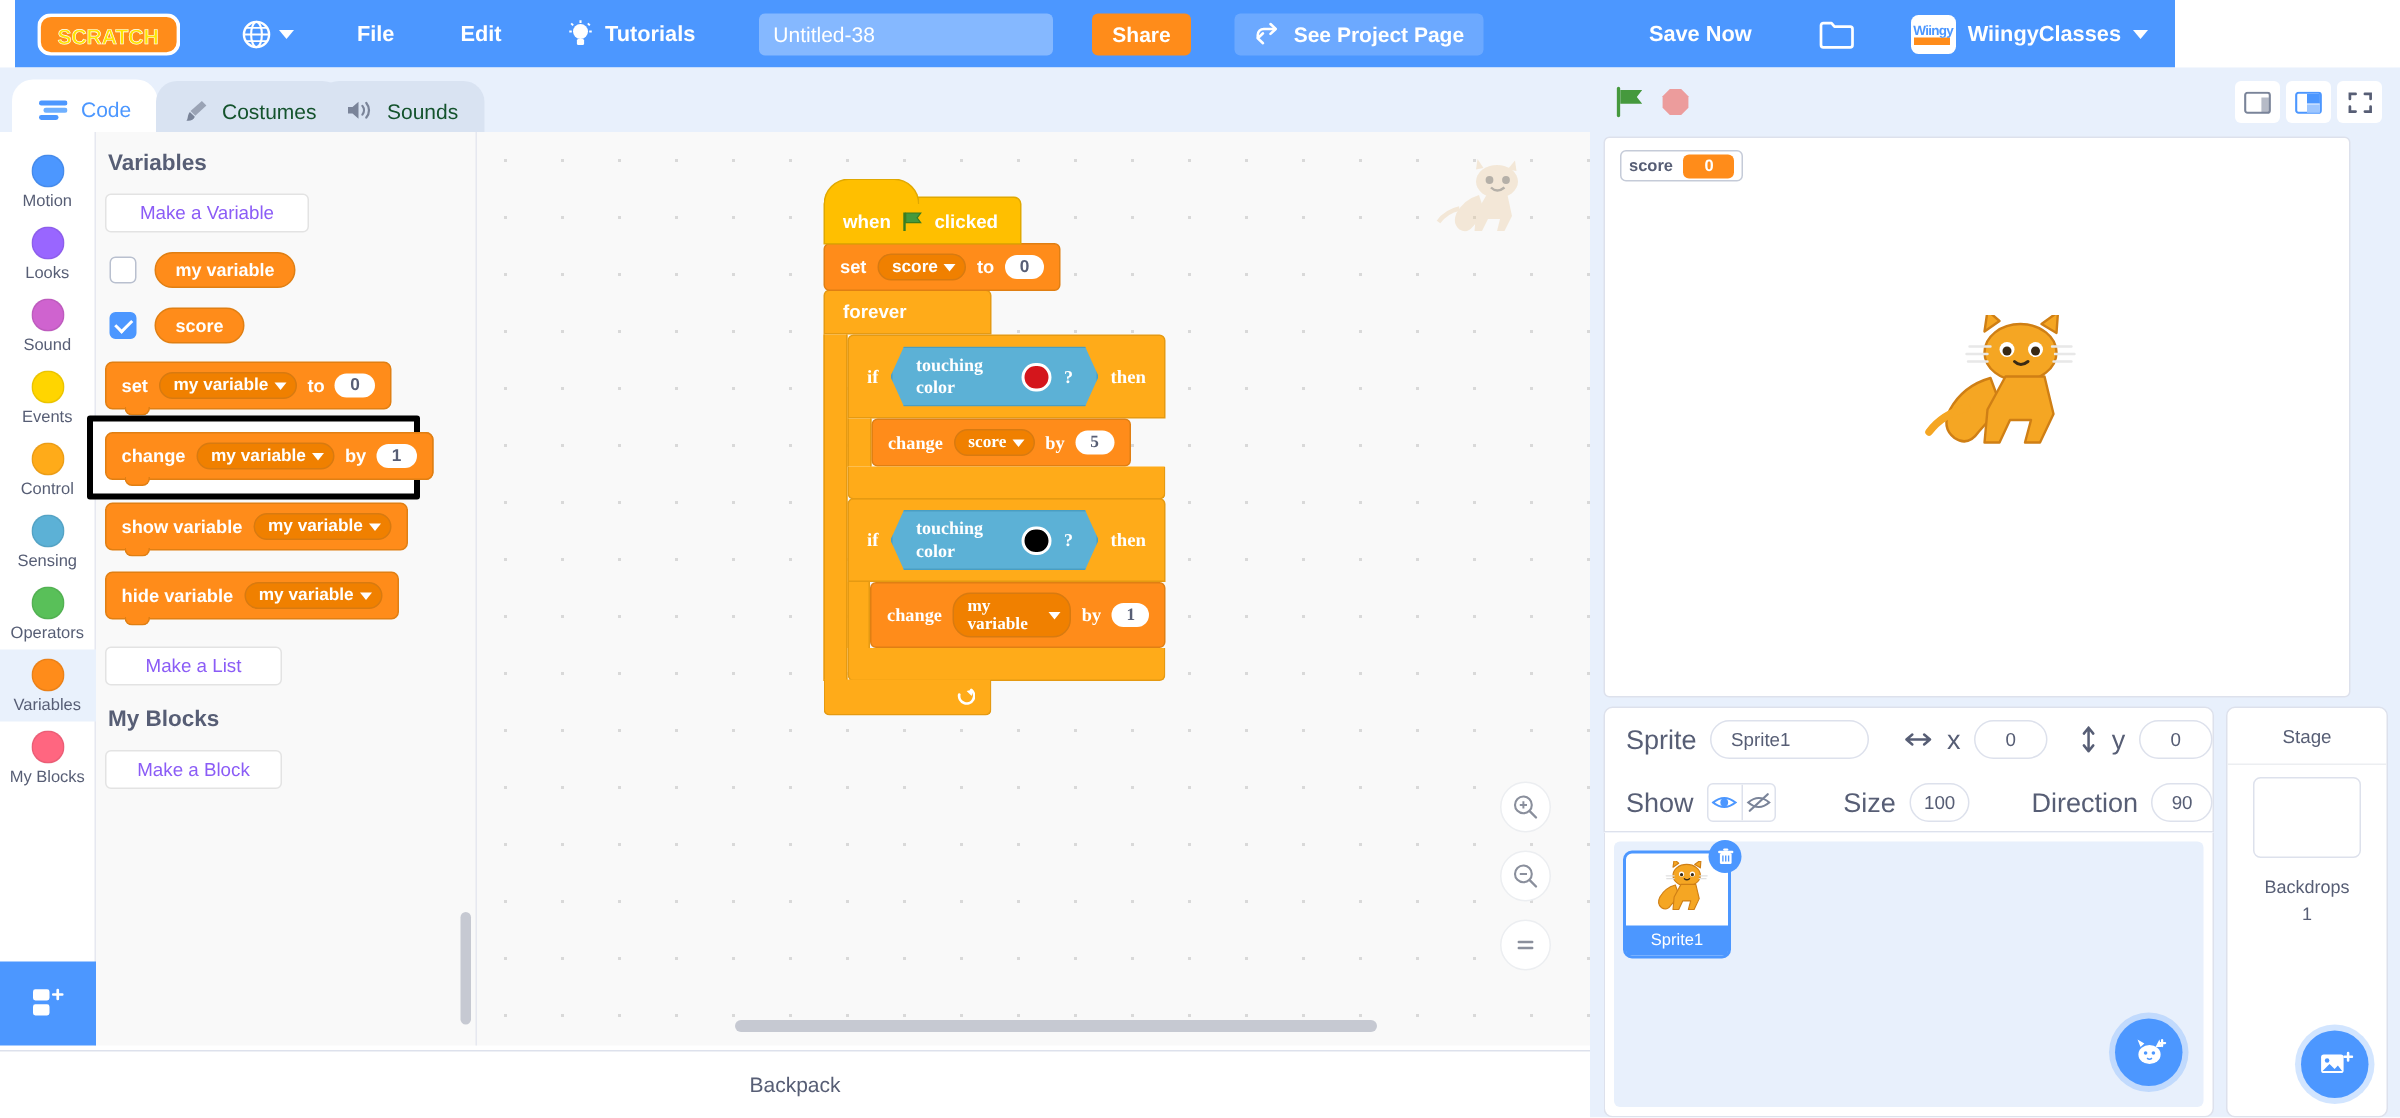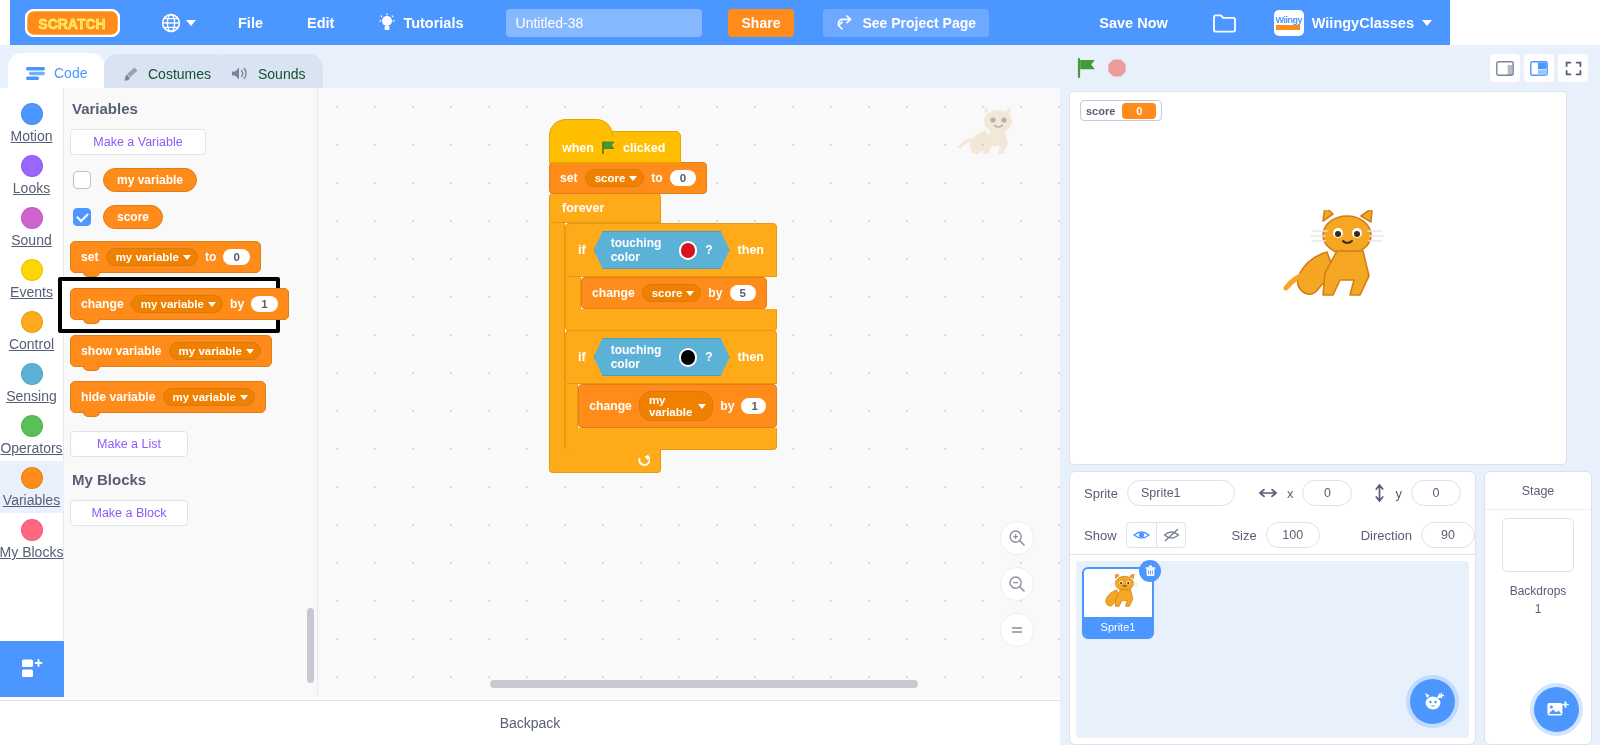--- a/index.html
+++ b/index.html
@@ -81,21 +81,21 @@
     position:absolute; left:0; top:88px; width:64px; height:609px;
     background:#fff; border-right:1px solid #e6e8f0;
     display:flex; flex-direction:column; align-items:center; padding-top:9px;
   }
   .cat {
     width:64px; padding:6px 0 5px 0; display:flex; flex-direction:column;
     align-items:center; cursor:pointer;
   }
   .cat.selected { background:#e9f1fc; }
   .cat .dot { width:22px; height:22px; border-radius:50%; border:1px solid rgba(0,0,0,0.08); }
-  .cat .lbl { font-size:14px; color:#575e75; margin-top:3px;text-decoration:underline; }
+  .cat .lbl { font-size:11px; color:#575e75; margin-top:3px; }
   .backpack-ico {
     position:absolute; left:0; bottom:0; width:64px; height:56px;
     background:#4c97ff; display:flex; align-items:center; justify-content:center;
   }
 
   
   .palette {
     position:absolute; left:64px; top:88px; width:254px; height:609px;
     background:#f9f9f9; border-right:1px solid #e6e8f0; overflow:hidden;
   }
@@ -234,21 +234,21 @@
   .monitor .mval {
     background:#ff8c1a; color:#fff; font-size:11px; font-weight:bold;
     border-radius:4px; padding:2px 14px;
   }
 
   .sprite-info {
     position:absolute; left:9px; top:426px; width:407px; height:84px;
     background:#fff; border:1px solid #dde1ec; border-radius:6px 6px 0 0;
   }
   .si-row { display:flex; align-items:center; height:42px; padding-left:14px; gap:9px; }
-  .si-lbl { font-size:13px; color:#575e75; }
+  .si-lbl { font-size:18px; color:#575e75; }
   .si-field {
     border:1px solid #dde1ec; border-radius:13px; height:26px; background:#fff;
     display:flex; align-items:center; justify-content:center; color:#575e75; font-size:12.5px;
     cursor:text;
   }
   .si-name { width:108px; justify-content:flex-start; padding-left:13px; }
   .si-num { width:50px; }
   .showtoggle { display:flex; border:1px solid #dde1ec; border-radius:4px; overflow:hidden; height:26px; }
   .showtoggle div { width:34px; display:flex; align-items:center; justify-content:center; cursor:pointer; }
   .showtoggle div + div { border-left:1px solid #dde1ec; }
@@ -550,21 +550,21 @@
         </div>
       </div>
 
       
       <div style="margin-top:-1px; width:112px;">
         <div class="cblk-top" style="border-radius:4px 4px 0 0;">
           <span>forever</span>
         </div>
       </div>
 
-      <div style="display:flex;">
+      <div style="display:flex;font-family:Liberation Serif, serif;">
         <div class="cblk-left"></div>
         <div style="padding-top:0;">
 
           <div style="width:212px;">
             <div class="cblk-top">
               <span>if</span>
               <span class="bool">
                 <span>touching color</span>
                 <span class="swatch" style="background:#d4161c"></span>
                 <span>?</span>

